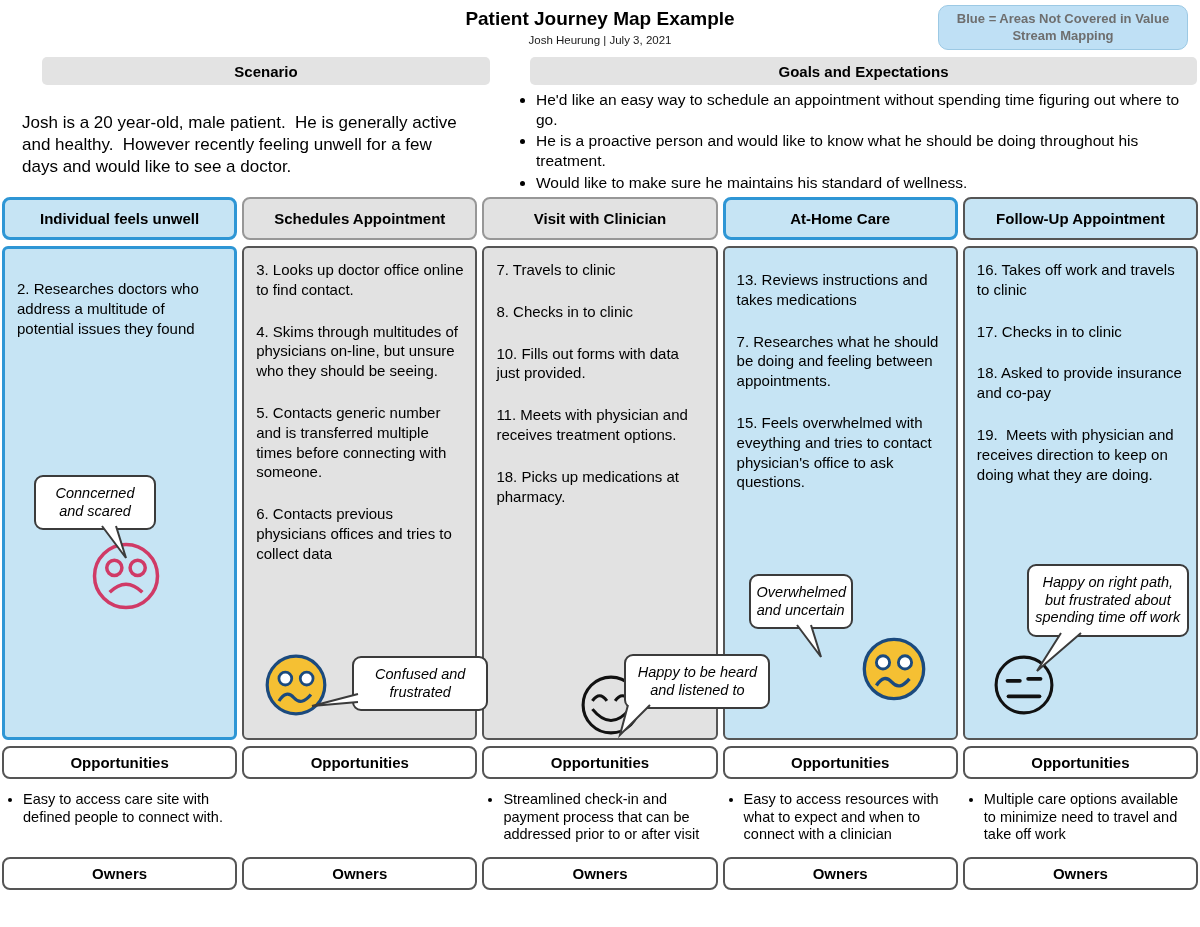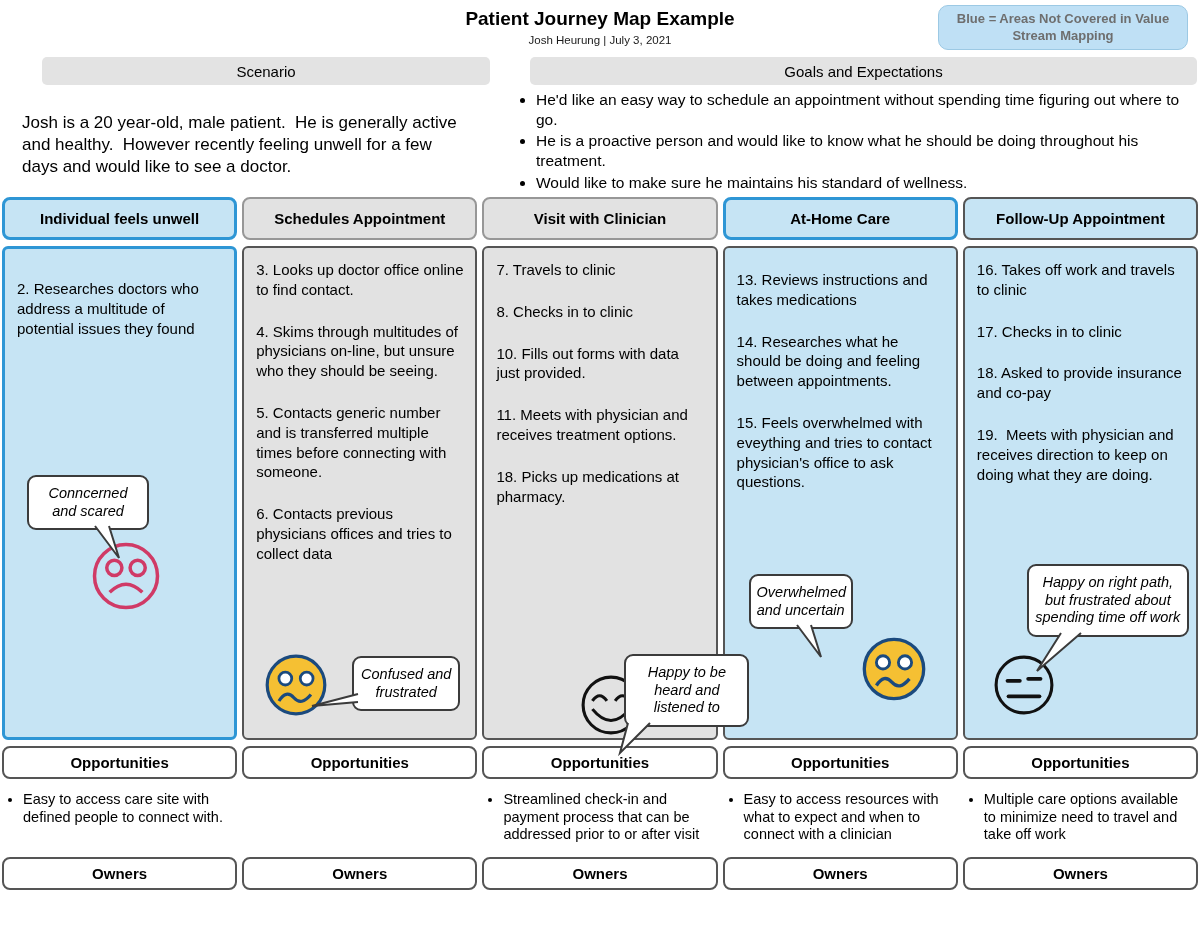--- a/index.html
+++ b/index.html
@@ -8,21 +8,21 @@
   .canvas { position:relative; width:1200px; height:927px; background:#fff; overflow:hidden; }
 
   
   .title { position:absolute; top:8px; left:0; width:1200px; text-align:center; font-size:19px; font-weight:bold; }
   .byline { position:absolute; top:34px; left:0; width:1200px; text-align:center; font-size:11.5px; color:#1a1a1a; }
   .legend-box { position:absolute; top:5px; right:12px; width:250px; min-height:45px; background:var(--legend-bg);
     border:1px solid #9cc9e4; border-radius:10px; padding:5px 8px; display:flex; align-items:center; justify-content:center;
     text-align:center; font-size:13px; font-weight:bold; color:var(--legend-text); line-height:1.25; }
 
   .section-bar { position:absolute; top:57px; height:28px; background:var(--bar-gray); border-radius:5px;
-    display:flex; align-items:center; justify-content:center; font-size:15px; font-weight:normal; }
+    display:flex; align-items:center; justify-content:center; font-size:15px; font-weight:bold; }
   .bar-scenario { left:42px; width:448px; }
   .bar-goals { left:530px; width:667px; }
 
   .scenario-text { position:absolute; left:22px; top:112px; width:442px; font-size:17px; line-height:1.3; white-space:pre-wrap; }
   .goals-list { position:absolute; left:536px; top:90px; width:660px; font-size:15.5px; line-height:1.3; }
   .goals-list li { margin-bottom:1px; }
 
   
   .journey { position:absolute; left:2px; top:197px; width:1196px; display:grid;
     grid-template-columns:repeat(5, 1fr); grid-template-rows:43px 494px 33px 66px 33px; gap:6px 5px; }
@@ -86,21 +86,21 @@
   <div class="journey">
 
     <div class="hd hd-blue c1 r1">Individual feels unwell</div>
     <div class="hd hd-gray c2 r1">Schedules Appointment</div>
     <div class="hd hd-gray c3 r1">Visit with Clinician</div>
     <div class="hd hd-blue c4 r1">At-Home Care</div>
     <div class="hd hd-bluegray c5 r1">Follow-Up Appointment</div>
 
     <div class="bd bd-blue bd-pad1 c1 r2">
       <p class="step">2. Researches doctors who address a multitude of potential issues they found</p>
-      <div class="bubble" style="left:22px; top:226px; width:122px;">
+      <div class="bubble" style="left:29px; top:226px; width:122px;">
         <span>Conncerned and scared</span>
         <svg class="tail" style="left:62px; top:calc(100% - 2px);" width="34" height="36">
           <polygon points="4,0 18,0 28,32"></polygon>
             <path d="M4,0 L28,32 L18,0"></path>
         </svg>
       </div>
       <svg class="face face-sad" style="left:86px; top:292px;" width="70" height="70" viewBox="0 0 60 60">
         <circle cx="30" cy="30" r="27"></circle>
         <circle cx="20" cy="23" r="6.5"></circle>
         <circle cx="40" cy="23" r="6.5"></circle>
@@ -112,53 +112,53 @@
       <p class="step">3. Looks up doctor office online to find contact.</p>
       <p class="step">4. Skims through multitudes of physicians on-line, but unsure who they should be seeing.</p>
       <p class="step">5. Contacts generic number and is transferred multiple times before connecting with someone.</p>
       <p class="step">6. Contacts previous physicians offices and tries to collect data</p>
       <svg class="face face-conf" style="left:20px; top:405px;" width="64" height="64" viewBox="0 0 60 60">
         <circle class="skin" cx="30" cy="30" r="27"></circle>
         <circle class="eye" cx="20" cy="24" r="6"></circle>
         <circle class="eye" cx="40" cy="24" r="6"></circle>
         <path class="mouth" d="M14,45 q7,-11 14,-3 q7,8 16,-3"></path>
       </svg>
-      <div class="bubble" style="left:108px; top:408px; width:108px;">
+      <div class="bubble" style="left:108px; top:408px; width:136px;">
         <span>Confused and frustrated</span>
         <svg class="tail" style="left:-42px; bottom:2px;" width="46" height="14">
           <polygon points="46,1 0,13 46,9"></polygon>
             <path d="M46,1 L0,13 L46,9"></path>
         </svg>
       </div>
     </div>
 
     <div class="bd bd-gray c3 r2">
       <p class="step">7. Travels to clinic</p>
       <p class="step">8. Checks in to clinic</p>
       <p class="step">10. Fills out forms with data just provided.</p>
       <p class="step">11. Meets with physician and receives treatment options.</p>
       <p class="step">18. Picks up medications at pharmacy.</p>
       <svg class="face face-happy" style="left:96px; top:426px;" width="62" height="62" viewBox="0 0 60 60">
         <circle cx="30" cy="30" r="27"></circle>
         <path d="M12,26 q7,-10 14,0"></path>
         <path d="M34,26 q7,-10 14,0"></path>
         <path d="M12,34 q18,22 36,0"></path>
       </svg>
-      <div class="bubble" style="left:140px; top:406px; width:125px;">
+      <div class="bubble" style="left:140px; top:406px; width:146px;">
         <span>Happy to be heard and listened to</span>
         <svg class="tail" style="left:-6px; top:calc(100% - 2px);" width="36" height="32">
           <polygon points="8,0 0,30 30,0"></polygon>
             <path d="M8,0 L0,30 L30,0"></path>
         </svg>
       </div>
     </div>
 
     <div class="bd bd-bluegray bd-pad2 c4 r2">
       <p class="step">13. Reviews instructions and takes medications</p>
-      <p class="step">14. Researches what he should be doing and feeling between appointments.</p>
+      <p class="step">7. Researches what he should be doing and feeling between appointments.</p>
       <p class="step">15. Feels overwhelmed with eveything and tries to contact physician's office to ask questions.</p>
       <div class="bubble" style="left:24px; top:326px; width:104px;font-style:italic;">
         <span>Overwhelmed and uncertain</span>
         <svg class="tail" style="right:24px; top:calc(100% - 2px);" width="34" height="36">
           <polygon points="4,0 18,0 28,32"></polygon>
             <path d="M4,0 L28,32 L18,0"></path>
         </svg>
       </div>
       <svg class="face face-conf" style="left:136px; top:388px;" width="66" height="66" viewBox="0 0 60 60">
         <circle class="skin" cx="30" cy="30" r="27"></circle>

